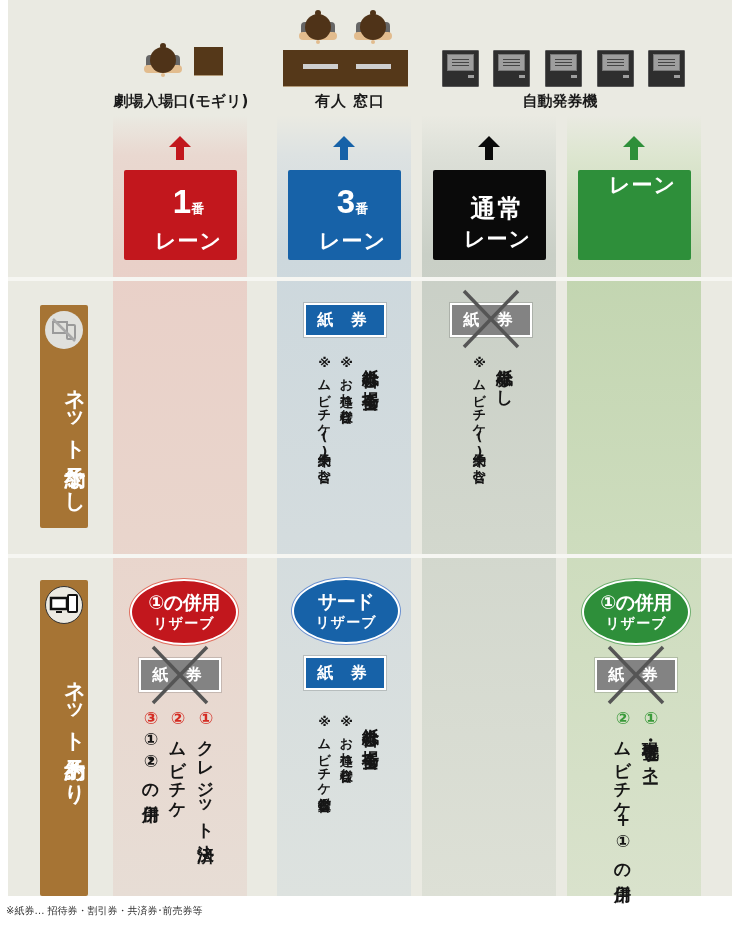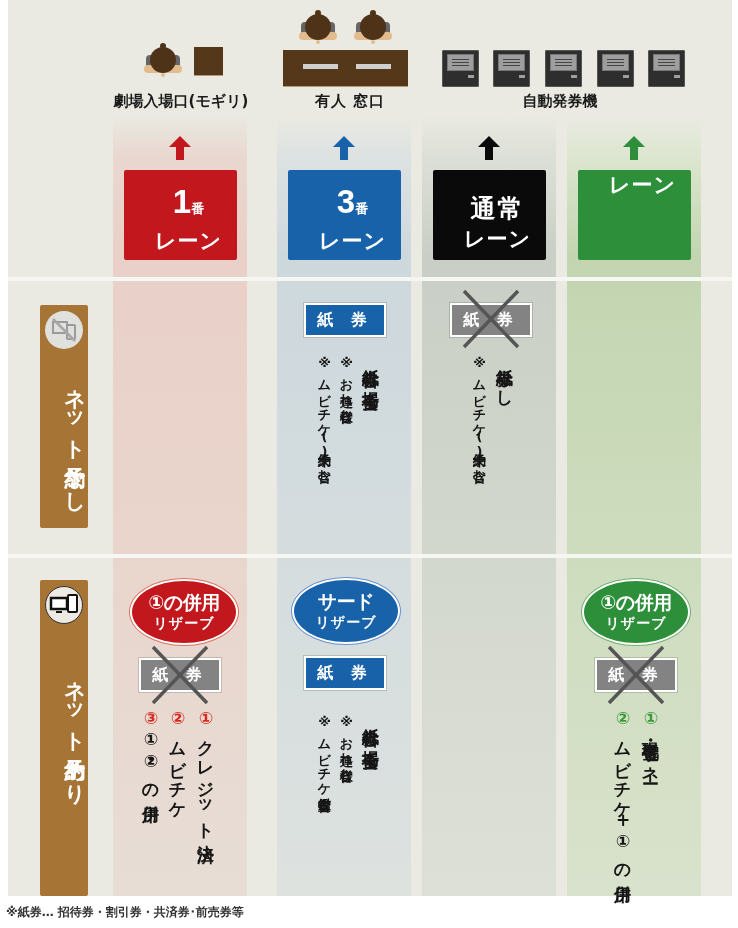--- a/index.html
+++ b/index.html
@@ -56,21 +56,21 @@
   .vtext { position: absolute; writing-mode: vertical-rl; text-orientation: upright; font-weight: bold; color: #161616; white-space: nowrap; }
   .vt-main { font-size: 17px; line-height: 22px; letter-spacing: 1px; }
   .vt-note { font-size: 13px; line-height: 18px; }
   .num-red { color: #d42b22; }
   .num-green { color: #3a9a3a; }
 
   .oval { position: absolute; width: 108px; height: 66px; border-radius: 50%; border: 2px solid #fff; outline-offset: 0; color: #fff; text-align: center; font-weight: bold; }
   .oval .t1 { font-size: 19px; line-height: 24px; margin-top: 9px; white-space: nowrap; letter-spacing: -0.5px; }
   .oval .t2 { font-size: 14px; line-height: 18px; letter-spacing: 1px; }
 
-  .footnote { position: absolute; left: 6px; top: 904px; font-size: 12px; color: #333; white-space: nowrap; font-family: "DejaVu Sans", sans-serif; font-weight: bold; }
+  .footnote { position: absolute; left: 6px; top: 904px; font-size: 10px; color: #333; white-space: nowrap; font-family: "DejaVu Sans", sans-serif; }
 </style>
 </head>
 <body>
 
 <div class="stage"></div>
 
 <div class="lane-bg lane-red"></div>
 <div class="lane-bg lane-blue"></div>
 <div class="lane-bg lane-black"></div>
 <div class="lane-bg lane-green"></div>

